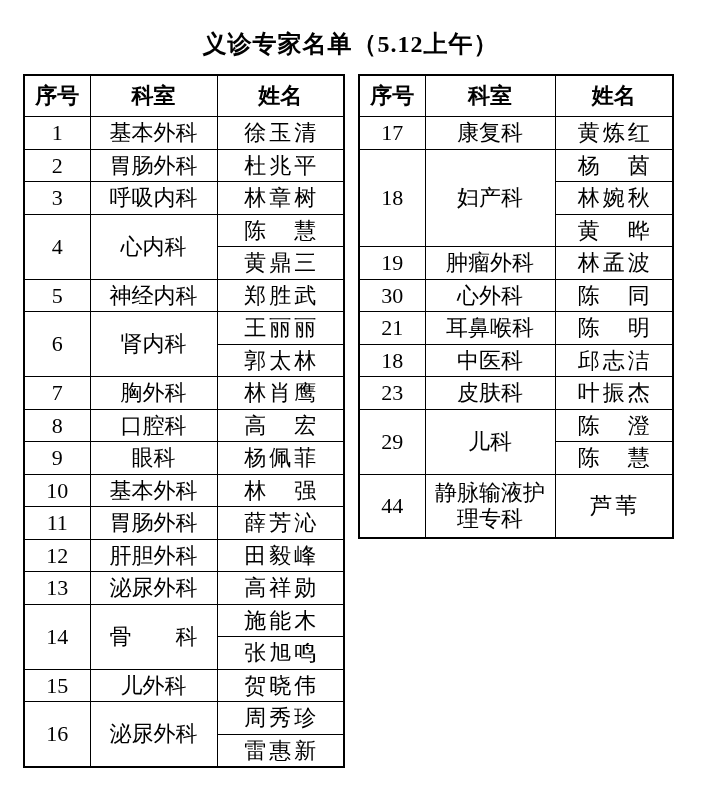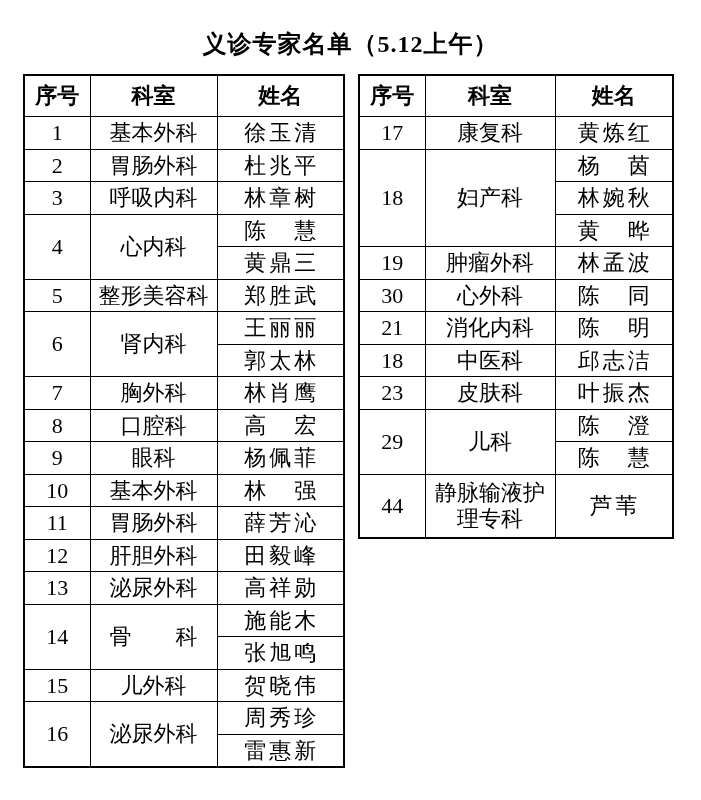--- a/index.html
+++ b/index.html
@@ -106,21 +106,21 @@
     <tr>
       <td class="no row-h" rowspan="2">4</td>
       <td class="dept row-h" rowspan="2">心内科</td>
       <td class="name row-h">陈　慧</td>
     </tr>
     <tr>
       <td class="name row-h">黄鼎三</td>
     </tr>
     <tr>
       <td class="no row-h">5</td>
-      <td class="dept row-h">整形美容科</td>
+      <td class="dept row-h">神经内科</td>
       <td class="name row-h">郑胜武</td>
     </tr>
     <tr>
       <td class="no row-h" rowspan="2">6</td>
       <td class="dept row-h" rowspan="2">肾内科</td>
       <td class="name row-h">王丽丽</td>
     </tr>
     <tr>
       <td class="name row-h">郭太林</td>
     </tr>
@@ -216,21 +216,21 @@
       <td class="dept row-h">肿瘤外科</td>
       <td class="name row-h">林孟波</td>
     </tr>
     <tr>
       <td class="no row-h">30</td>
       <td class="dept row-h">心外科</td>
       <td class="name row-h">陈　同</td>
     </tr>
     <tr>
       <td class="no row-h">21</td>
-      <td class="dept row-h">消化内科</td>
+      <td class="dept row-h">耳鼻喉科</td>
       <td class="name row-h">陈　明</td>
     </tr>
     <tr>
       <td class="no row-h">18</td>
       <td class="dept row-h">中医科</td>
       <td class="name row-h">邱志洁</td>
     </tr>
     <tr>
       <td class="no row-h">23</td>
       <td class="dept row-h">皮肤科</td>

